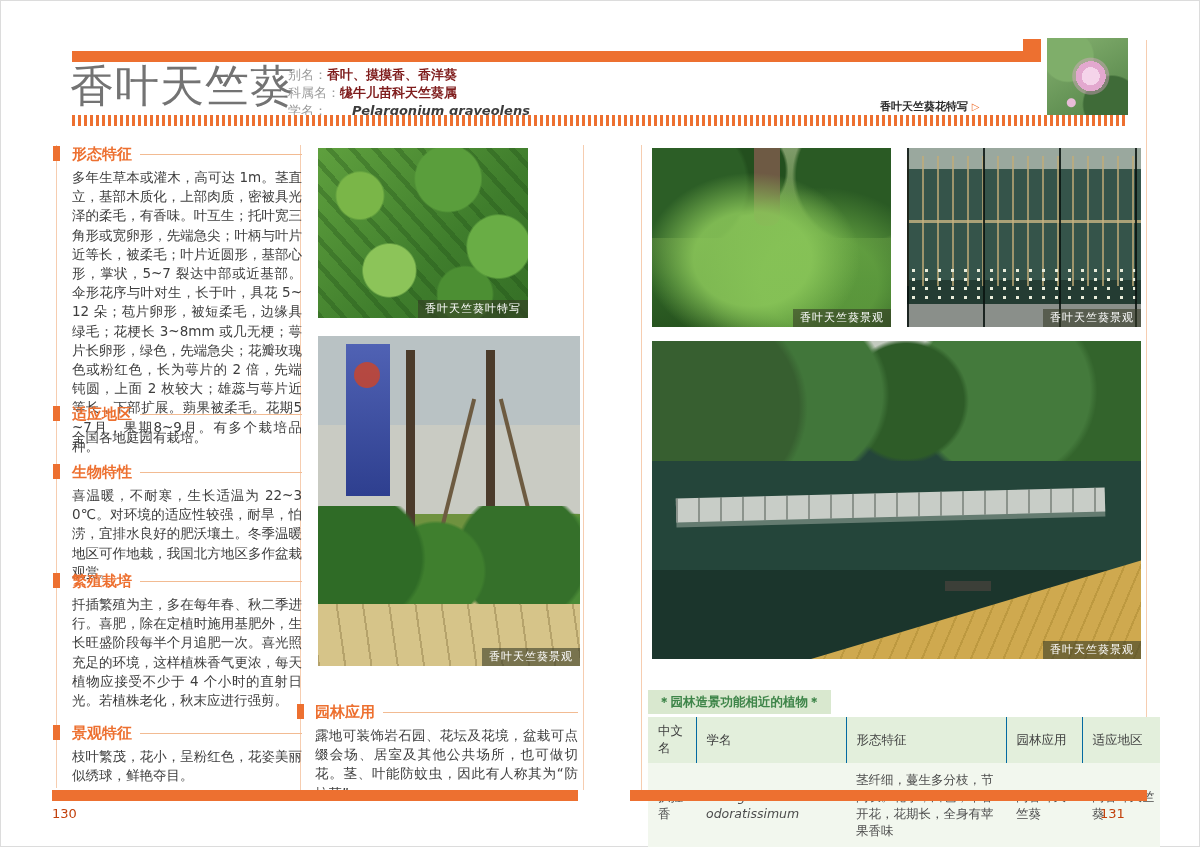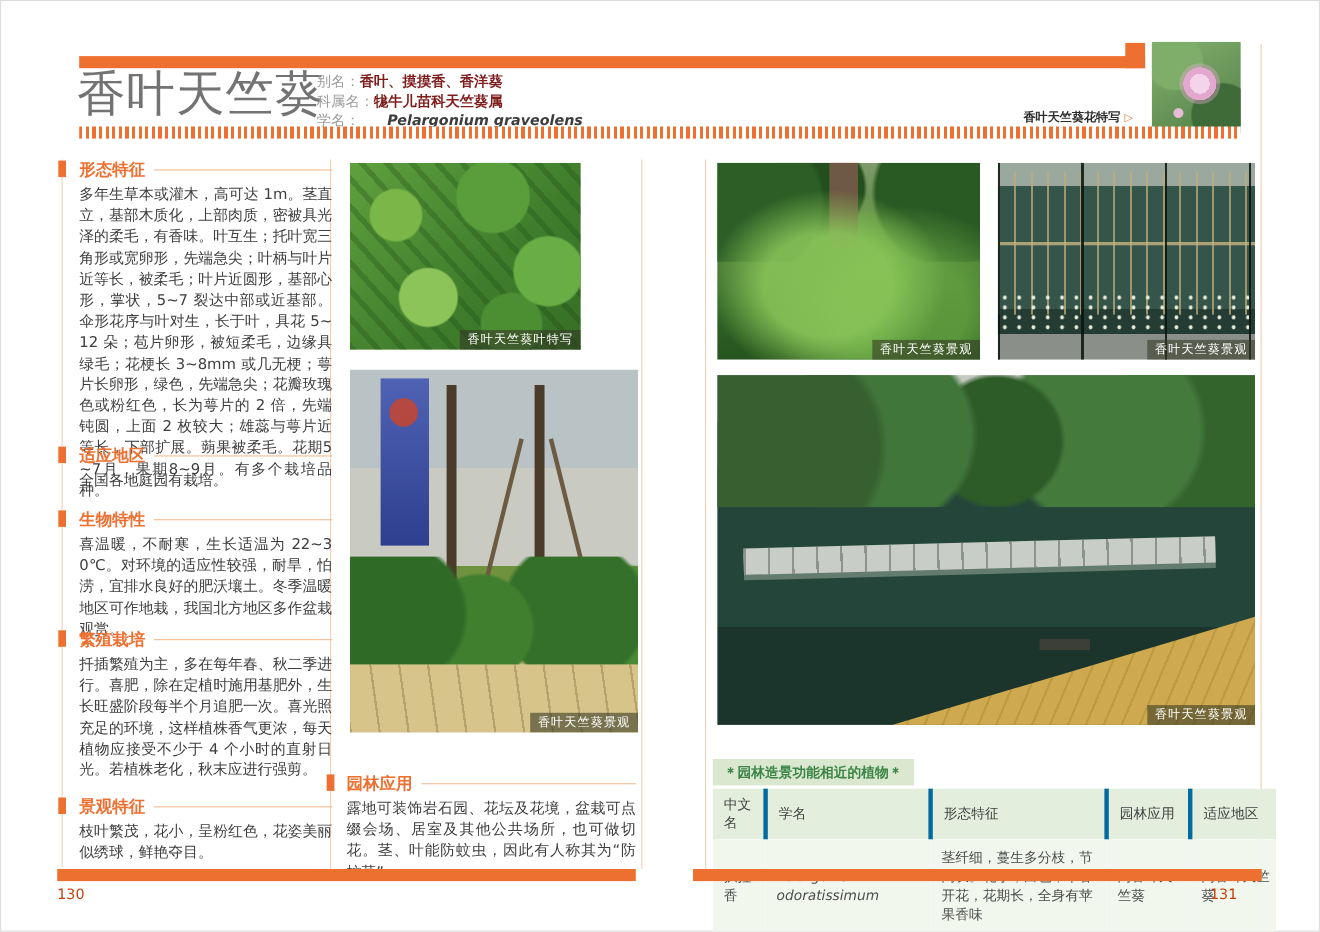--- a/index.html
+++ b/index.html
@@ -11,21 +11,21 @@
   .top-bar-cap{position:absolute;left:1023px;top:39px;width:18px;height:23px;background:#ed7030;}
   .title{position:absolute;left:70px;top:62px;margin:0;font-size:44px;font-weight:normal;
          color:#737373;letter-spacing:1px;line-height:48px;}
   .info{position:absolute;left:288px;top:66px;font-size:13px;line-height:17px;}
   .info-row{white-space:nowrap;margin-bottom:1px;}
   .info-label{color:#9a9a9a;}
   .info-value{color:#7f1d1d;font-weight:bold;}
   .latin{font-style:italic;font-weight:bold;color:#3c3c3c;margin-left:25px;}
   .stripes{position:absolute;left:72px;top:115px;width:1056px;height:11px;
            background:repeating-linear-gradient(90deg,#ed7030 0 3px,#ffffff 3px 6px);}
-  .flower-cap{position:absolute;left:880px;top:99px;width:150px;text-align:right;
+  .flower-cap{position:absolute;left:880px;top:99px;width:150px;
               font-size:11px;font-weight:bold;color:#2c2c2c;}
   .flower-cap .arrow{color:#ed7030;font-size:10px;}
   
   .vrule{position:absolute;width:1px;background:#f6cdb0;}
   .tick{position:absolute;width:7px;height:15px;background:#ed7030;}
   
   .sec{position:absolute;}
   .sec-head{display:flex;align-items:center;height:18px;}
   .sec-title{color:#ed7030;font-weight:bold;font-size:15px;white-space:nowrap;}
   .sec-rule{flex:1;height:1px;background:#f2bb92;margin-left:8px;}
@@ -102,21 +102,21 @@
       radial-gradient(circle at 30% 78%, #e8bcd8 0 4px, transparent 5px),
       radial-gradient(circle at 26% 22%, #7fae6a 0 28%, transparent 30%),
       radial-gradient(circle at 80% 80%, #3f6b38 0 30%, transparent 32%),
       linear-gradient(150deg,#86b170,#4e7f44);}
   
   .tblwrap{position:absolute;}
   .tbl-title{display:inline-block;background:#d9e8cf;color:#3e8549;font-weight:bold;
              font-size:12.5px;padding:4px 10px 3px 10px;}
   table.rel{border-collapse:collapse;margin-top:3px;table-layout:fixed;}
   table.rel th{background:#e3efdc;font-weight:normal;color:#3f3f3f;font-size:12.5px;
-               text-align:left;padding:6px 4px 6px 10px;border-left:4px solid #0369a1;}
+               text-align:left;padding:6px 4px 6px 10px;border-left:1px solid #0369a1;}
   table.rel th:first-child{border-left:none;}
   table.rel td{background:#f2f7ee;color:#4c4c4c;font-size:12.5px;line-height:17px;
                padding:8px 4px 8px 10px;vertical-align:middle;}
   
   .bottom-bar{position:absolute;height:11px;background:#ed7030;top:790px;}
   .pagenum{position:absolute;top:806px;font-size:13px;color:#c2410c;}
 </style>
 </head>
 <body>
 

